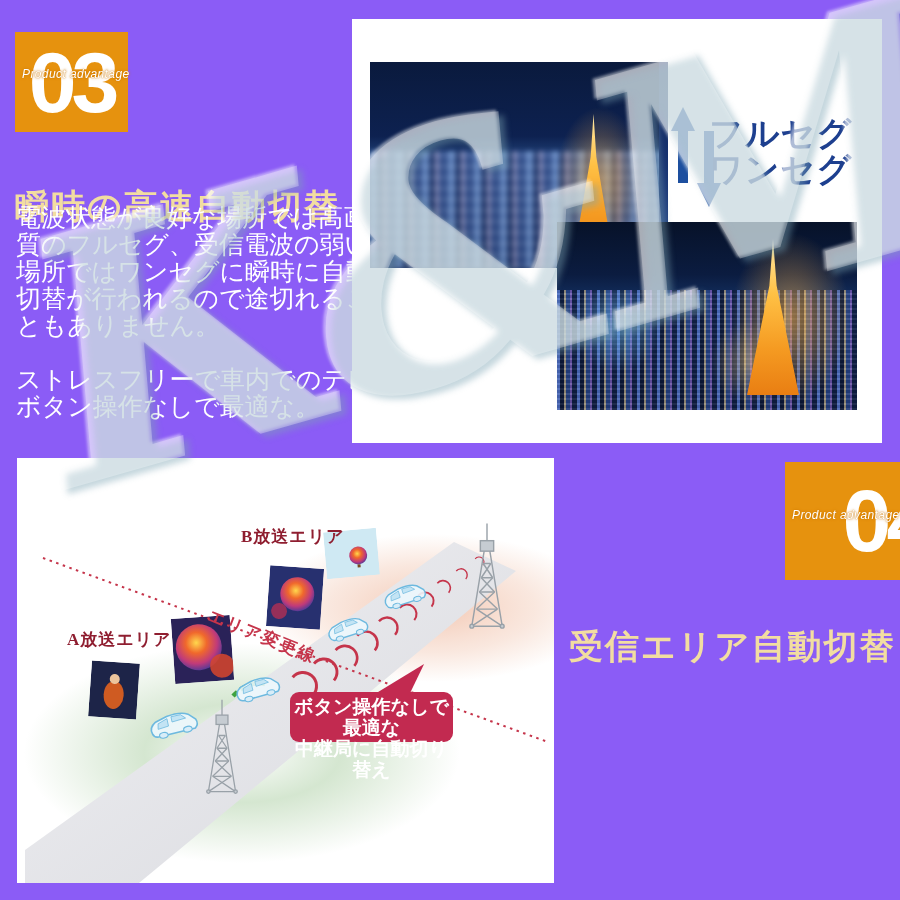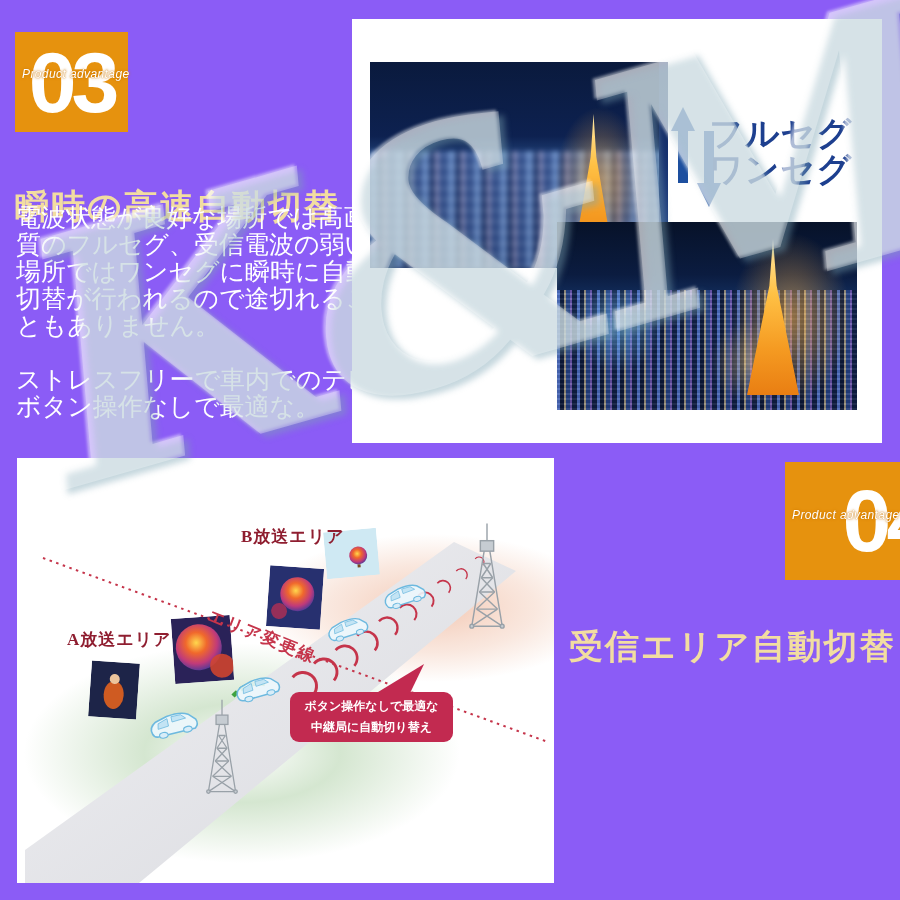--- a/index.html
+++ b/index.html
@@ -90,21 +90,21 @@
   .area-label { position:absolute; font-family:"Liberation Serif", serif;
     font-weight:bold; font-size:17px; color:#8f1e30; letter-spacing:1px; }
   .label-b { left:224px; top:67px; }
   .label-a { left:50px;  top:170px; }
   .boundary-label { position:absolute; left:196px; top:146px;
     transform:rotate(22deg); transform-origin:left top;
     font-family:"Liberation Serif", serif; font-weight:bold; font-size:17px;
     color:#c5344a; letter-spacing:2px; }
   .bubble { position:absolute; left:273px; top:234px; width:163px; height:50px;
     background:#c22a50; border-radius:9px; color:#fff; box-sizing:border-box;
-    font-family:"Liberation Serif", serif; font-weight:bold; font-size:12px;
+    font-family:"Liberation Serif", serif; font-weight:bold; font-size:19px;
     line-height:21px; text-align:center; padding-top:4px; white-space:pre-line; z-index:3; }
   .bubble-tail { position:absolute; left:352px; top:206px; width:58px; height:30px;
     background:#c22a50; clip-path:polygon(95% 0, 10% 100%, 70% 100%); z-index:3; }
 
   
   .watermark {
     position:absolute; left:20px; top:80px; width:900px; z-index:9;
     pointer-events:none; text-align:center;
     font-family:"DejaVu Serif", serif; font-style:italic; font-weight:bold;
     font-size:340px; line-height:1; letter-spacing:-12px;

